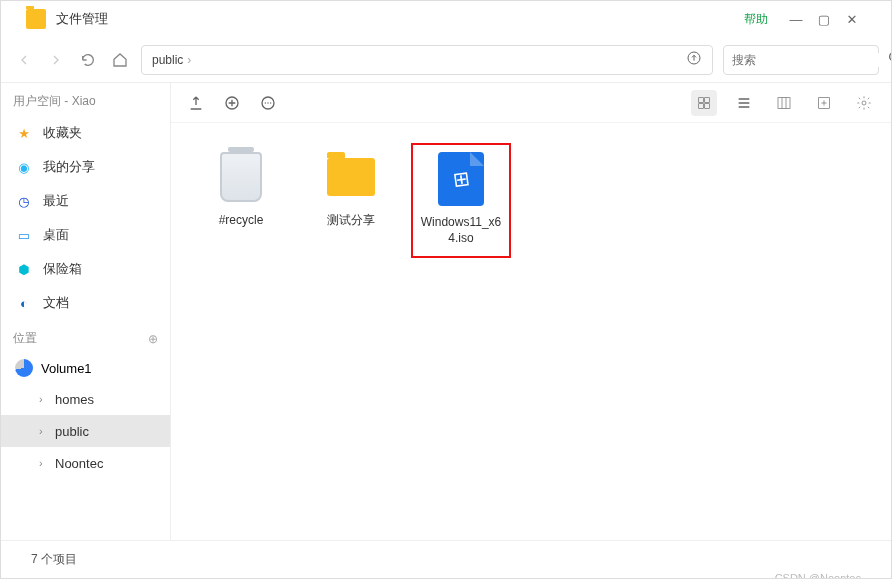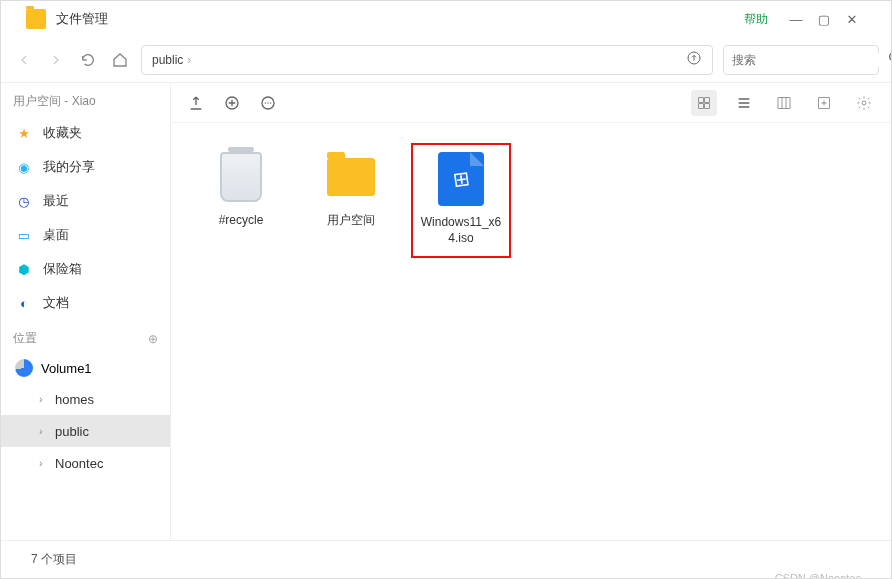--- a/index.html
+++ b/index.html
@@ -234,21 +234,21 @@
         <div class="file-item">
           <div class="file-icon-wrap">
             <div class="recycle-icon"></div>
           </div>
           <div class="file-label">#recycle</div>
         </div>
         <div class="file-item">
           <div class="file-icon-wrap">
             <div class="folder-icon"></div>
           </div>
-          <div class="file-label">用户空间</div>
+          <div class="file-label">测试分享</div>
         </div>
         <div class="file-item highlight">
           <div class="file-icon-wrap">
             <div class="iso-icon">
               <div class="iso-glyph">⊞</div>
             </div>
           </div>
           <div class="file-label">Windows11_x64.iso</div>
         </div>
       </div>

